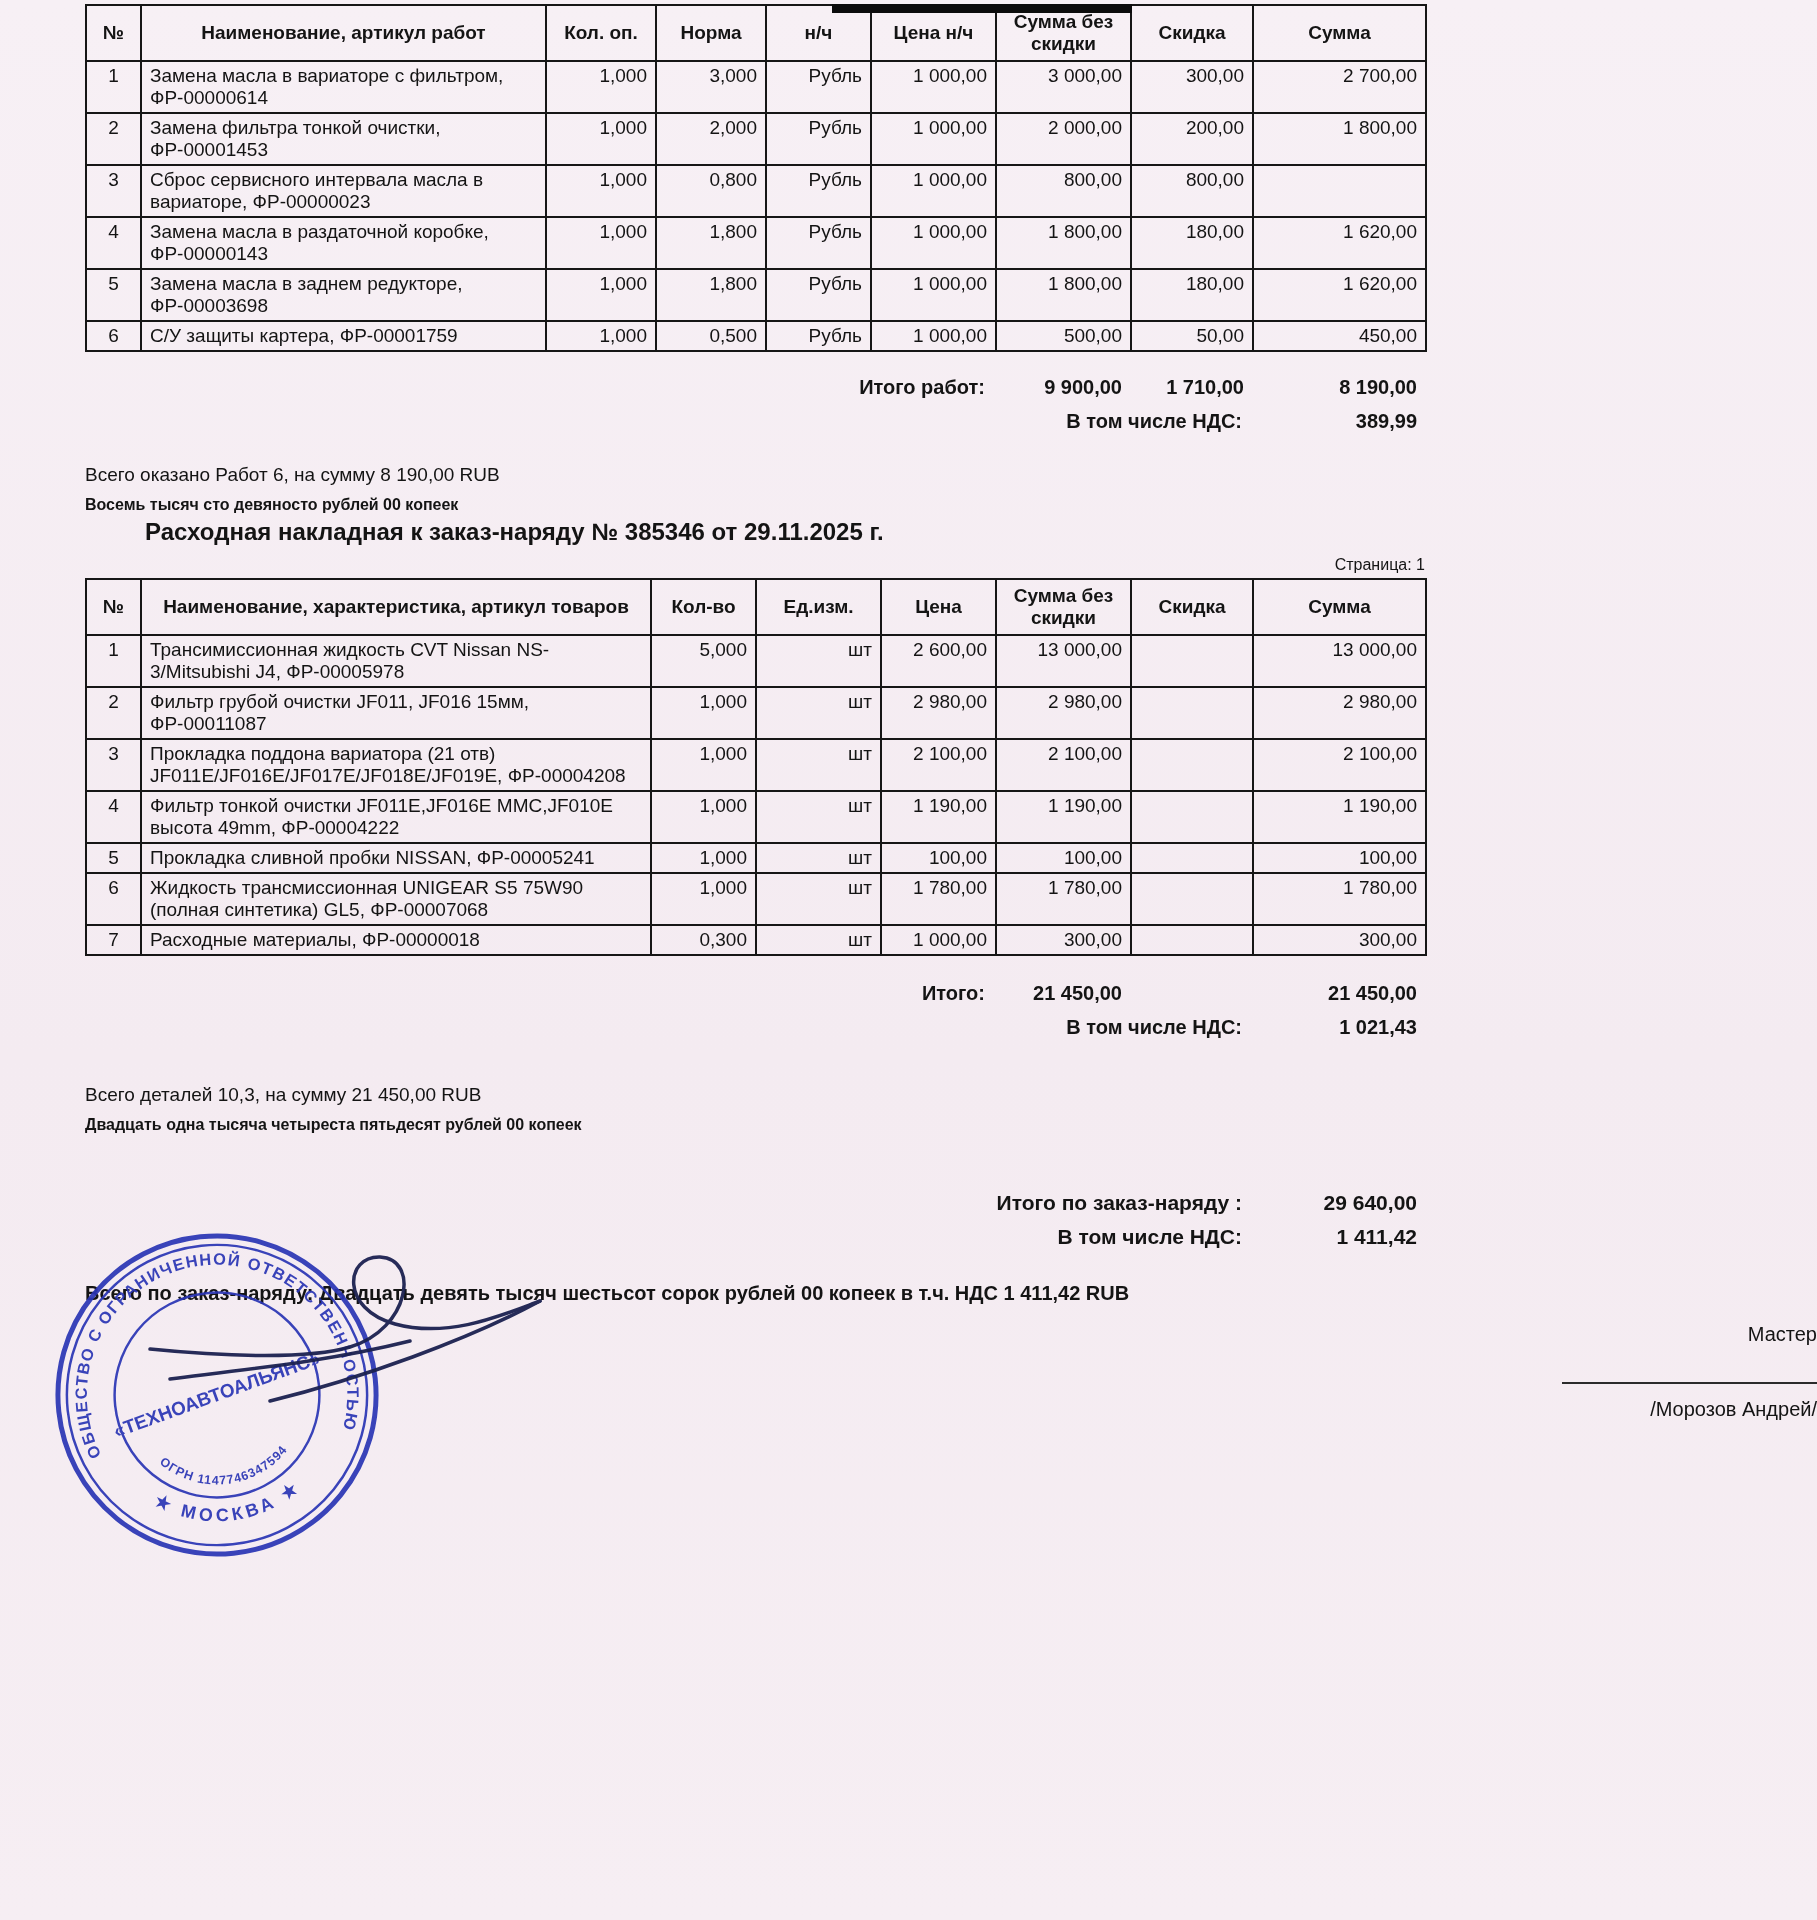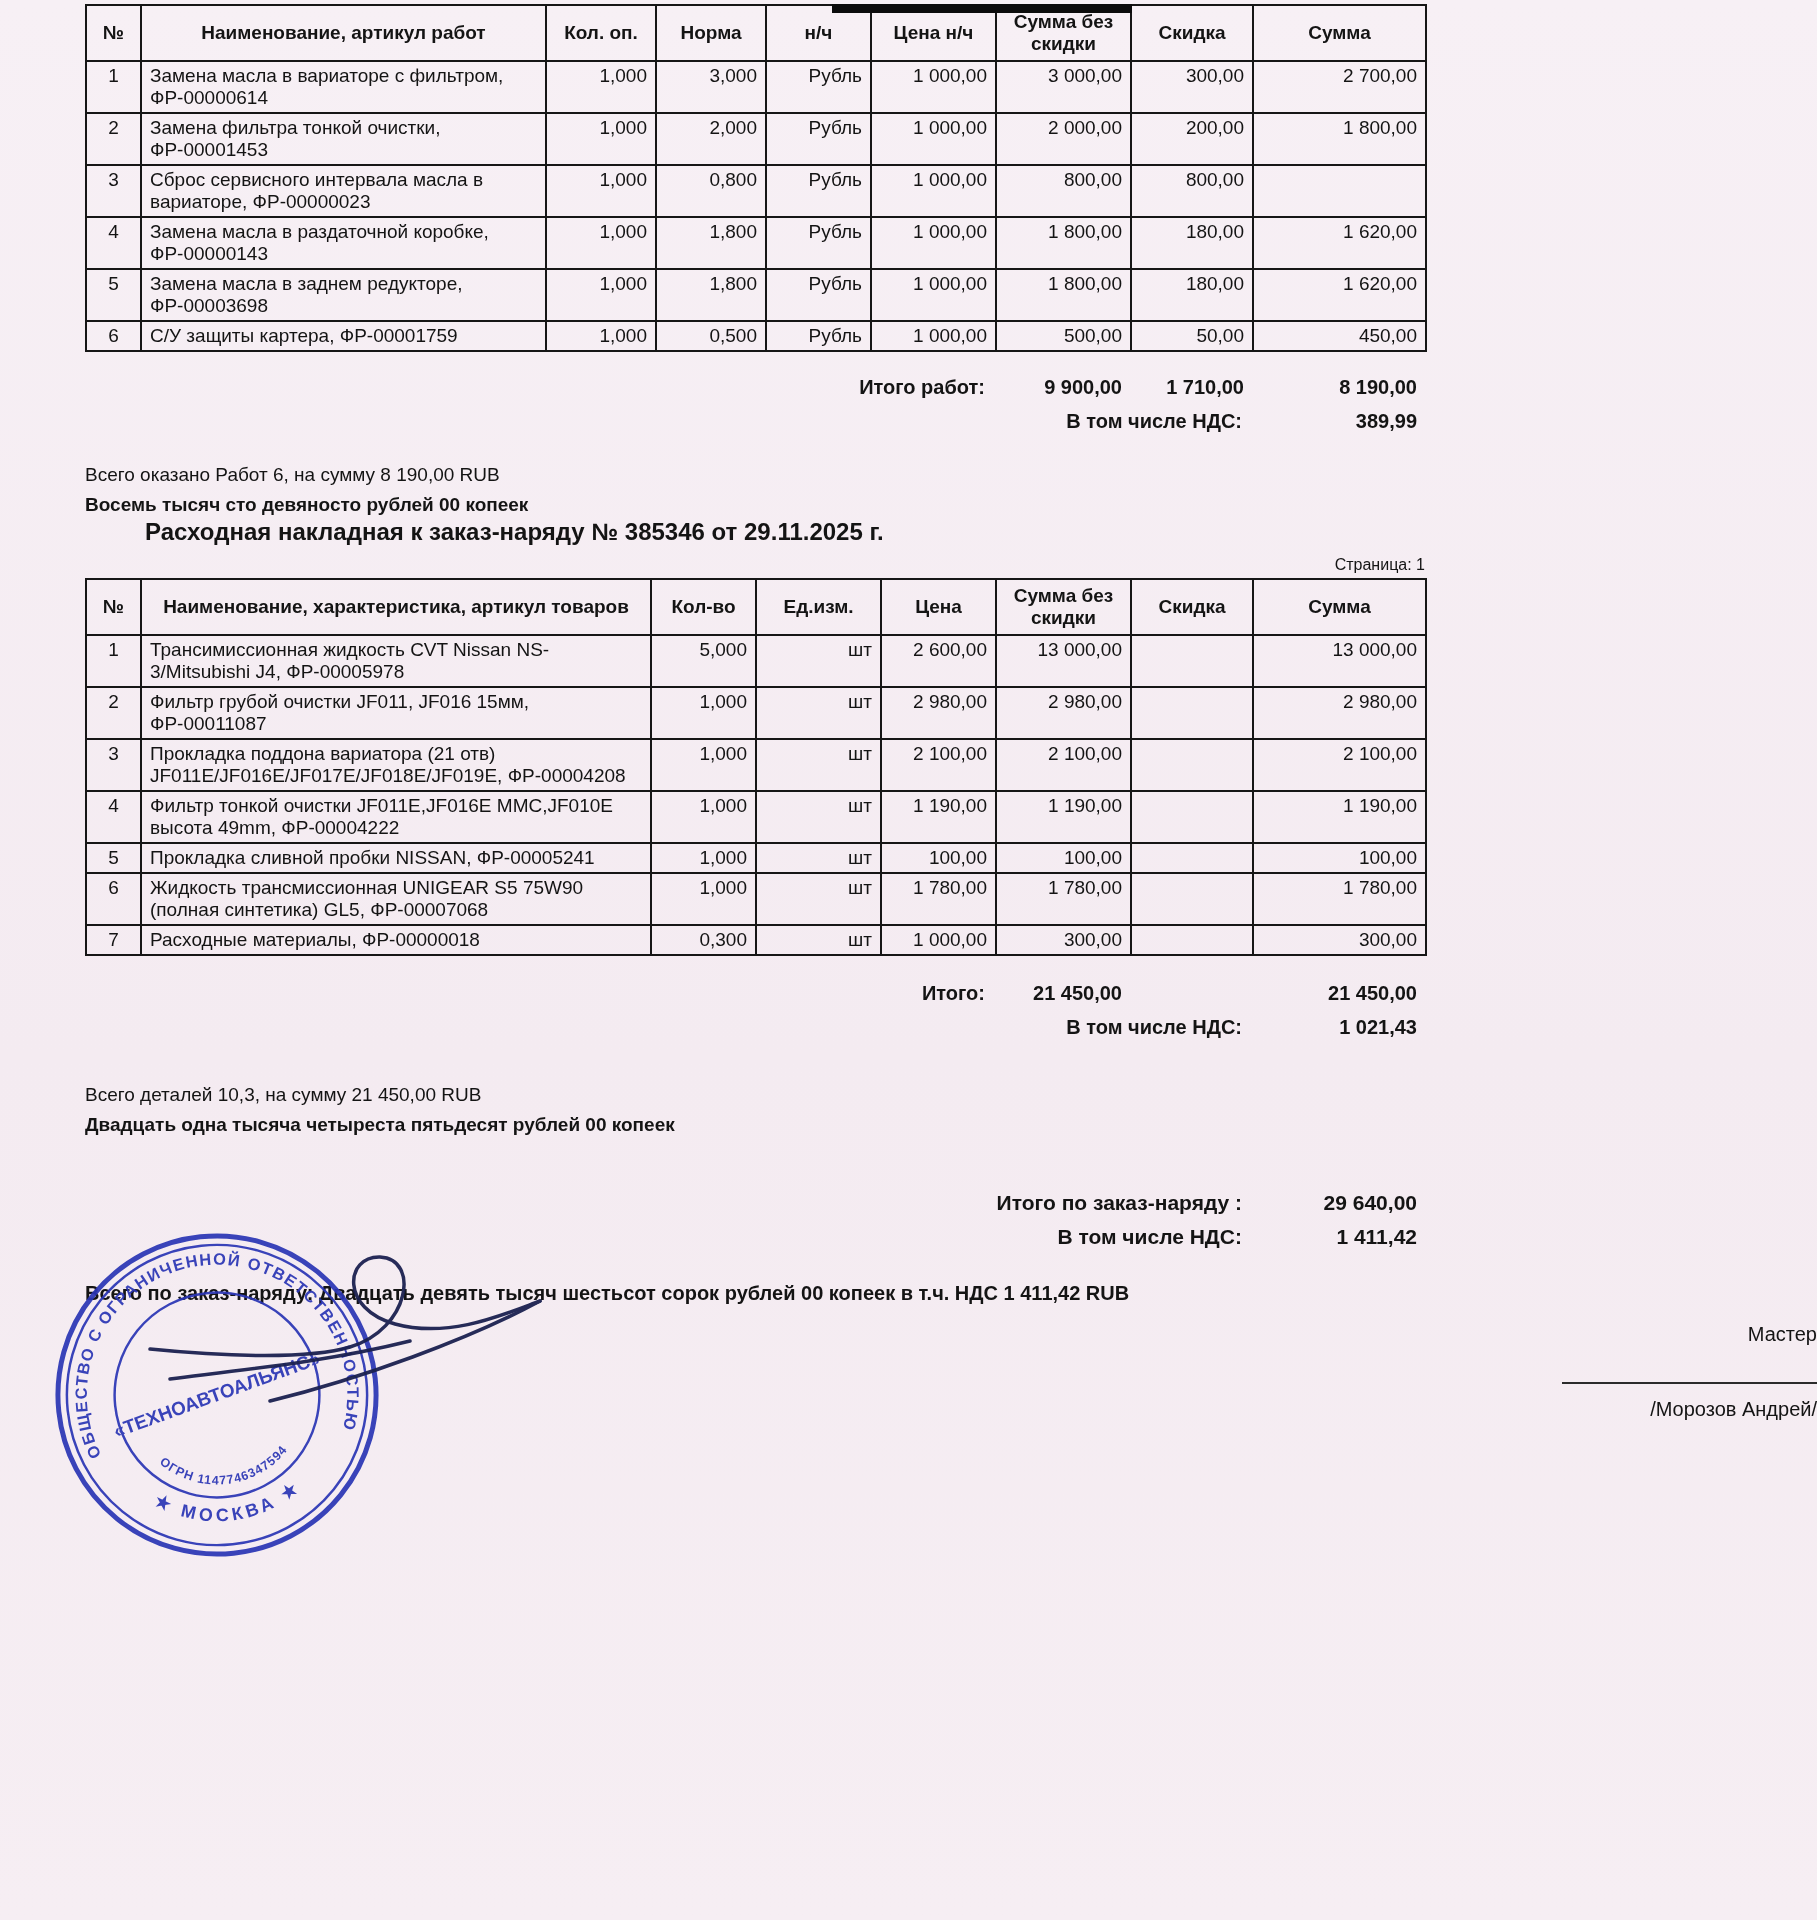--- a/index.html
+++ b/index.html
@@ -53,21 +53,21 @@
   }
   .tot-label { width: 910px; text-align: right; padding-right: 10px; }
   .tot-label-wide { width: 1167px; text-align: right; padding-right: 10px; }
   .tot-cell { text-align: right; padding-right: 8px; }
   .w135 { width: 135px; } .w122 { width: 122px; } .w173 { width: 173px; }
   .mt20 { margin-top: 20px; } .mt4 { margin-top: 4px; } .mt22 { margin-top: 22px; }
   .mt50 { margin-top: 50px; }
 
   .summary { margin-left: 85px; font-size: 19px; line-height: 26px; }
   .summary.first { margin-top: 26px; }
-  .bold-words { font-weight: bold; font-size: 19px; margin-top: 4px; }
+  .bold-words { font-weight: bold; font-size: 16px; margin-top: 4px; }
 
   .title {
     margin-left: 145px;
     font-size: 24px;
     font-weight: bold;
   }
   .page-label {
     width: 1425px;
     text-align: right;
     font-size: 16px;

